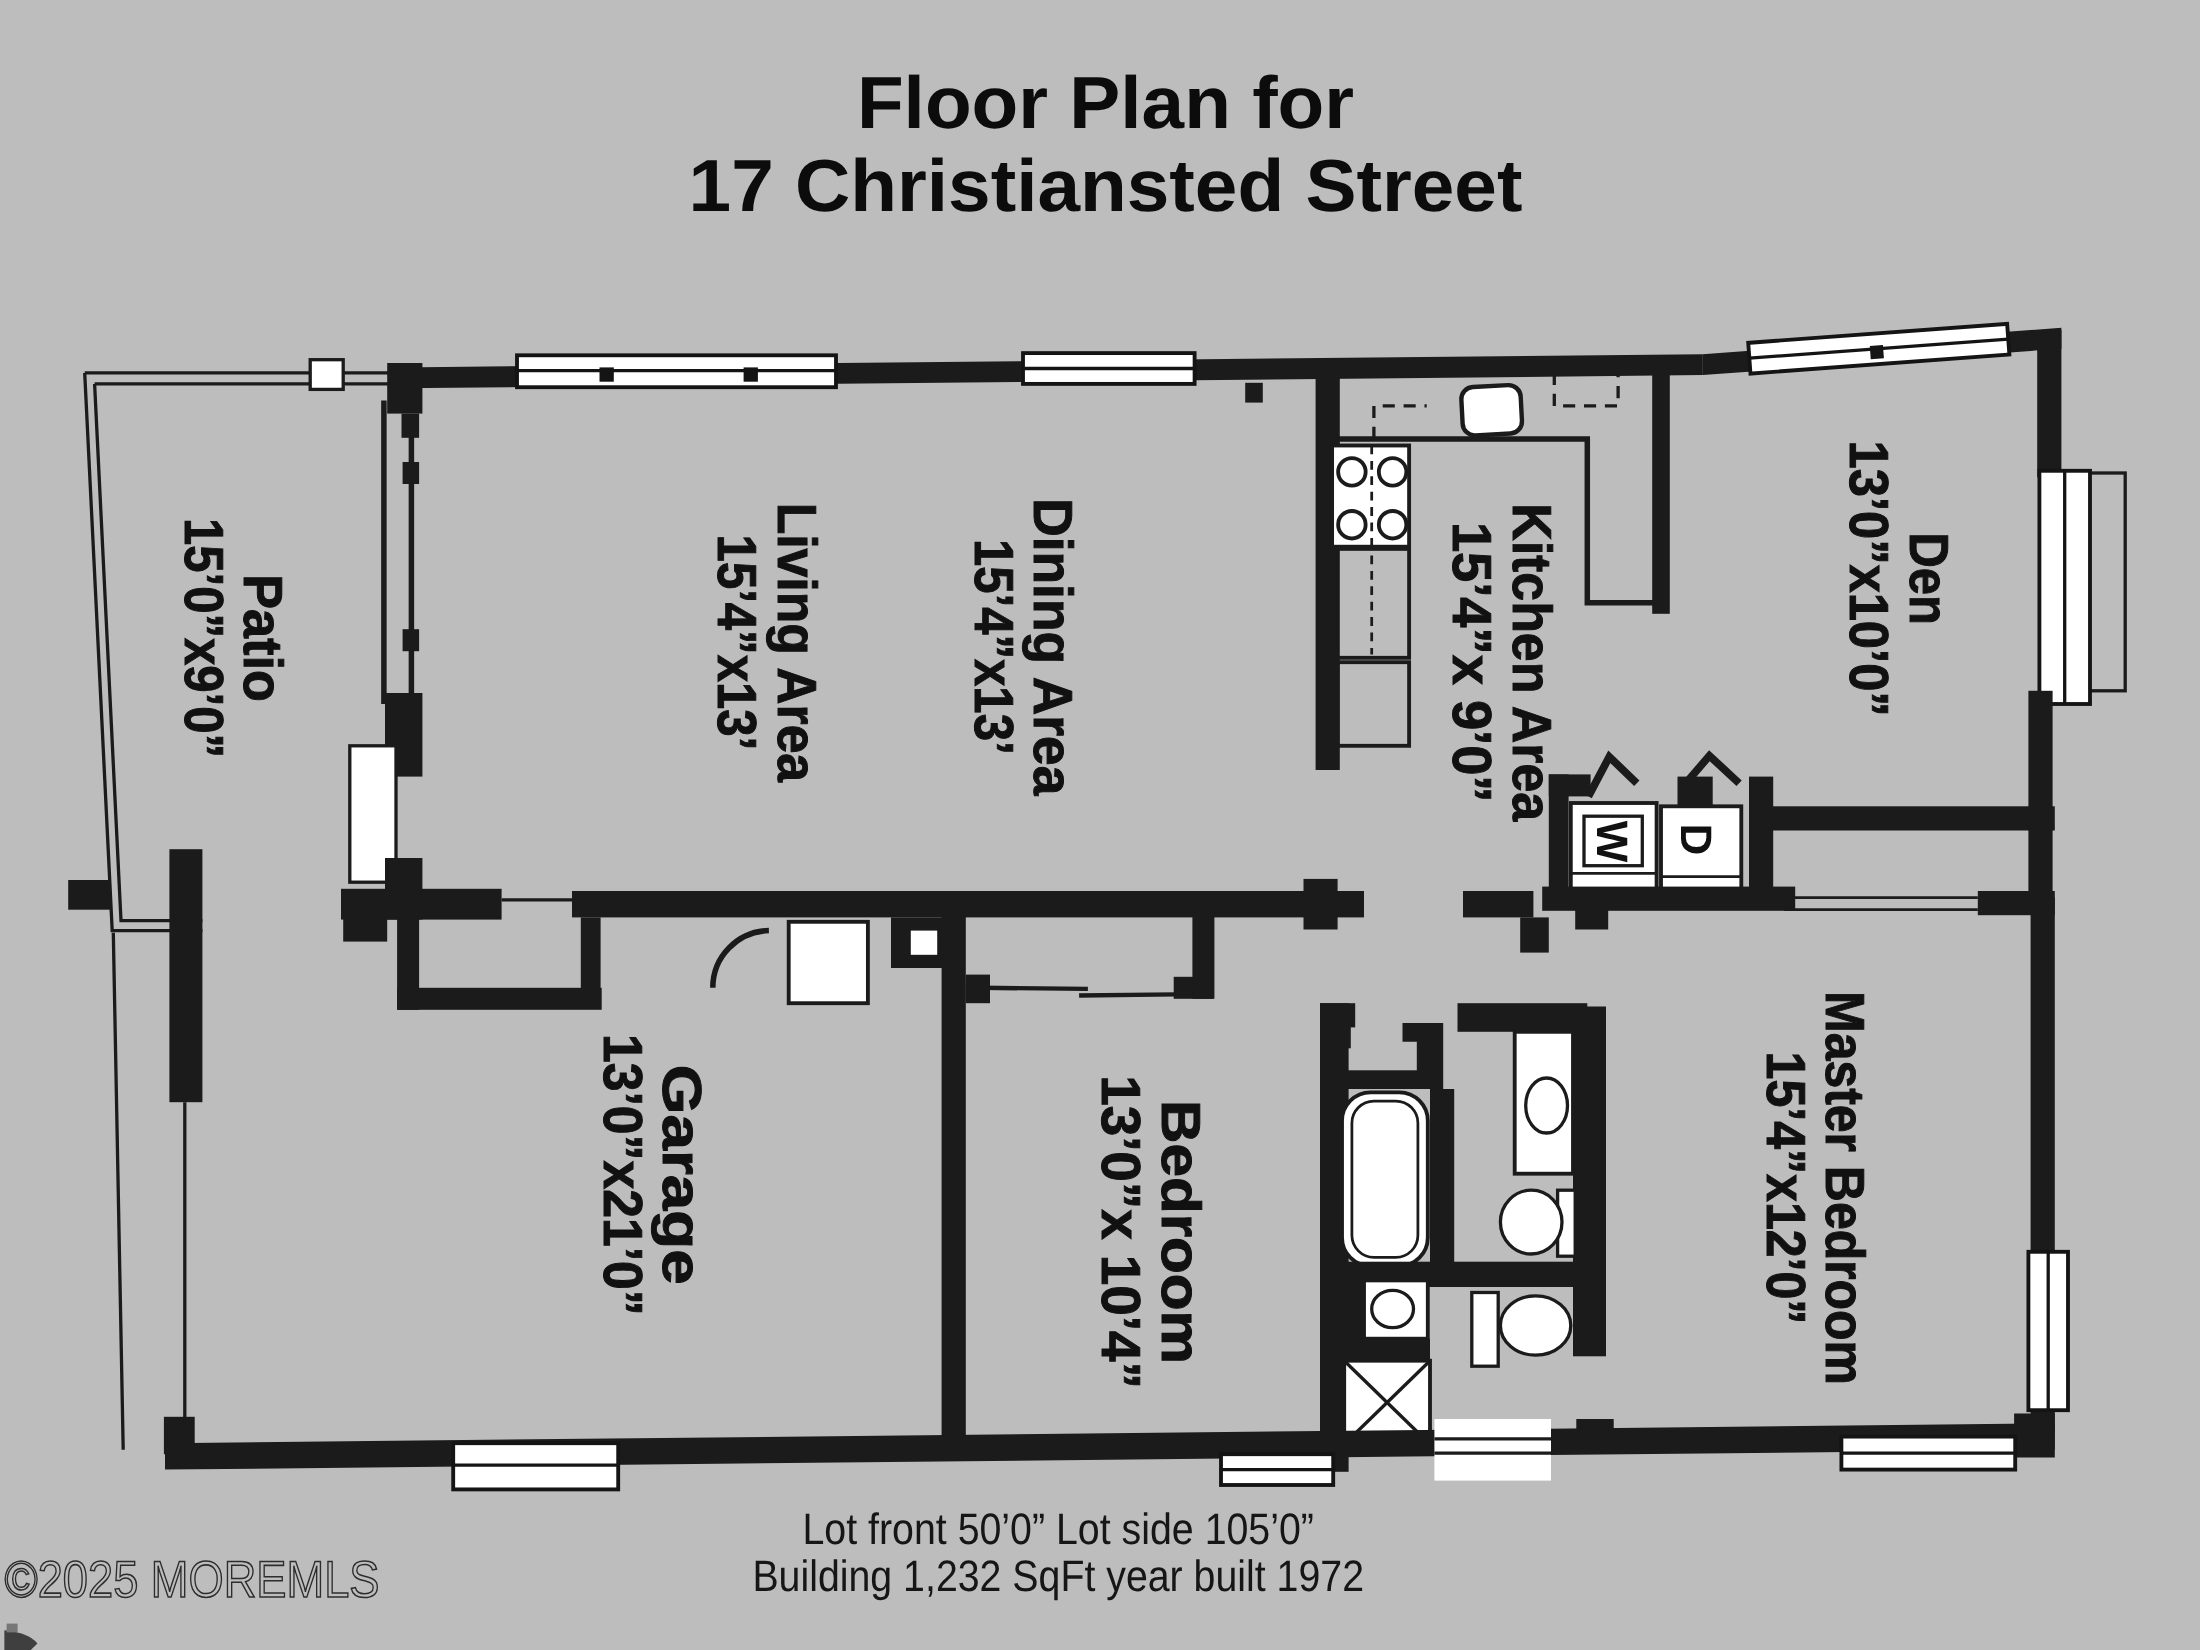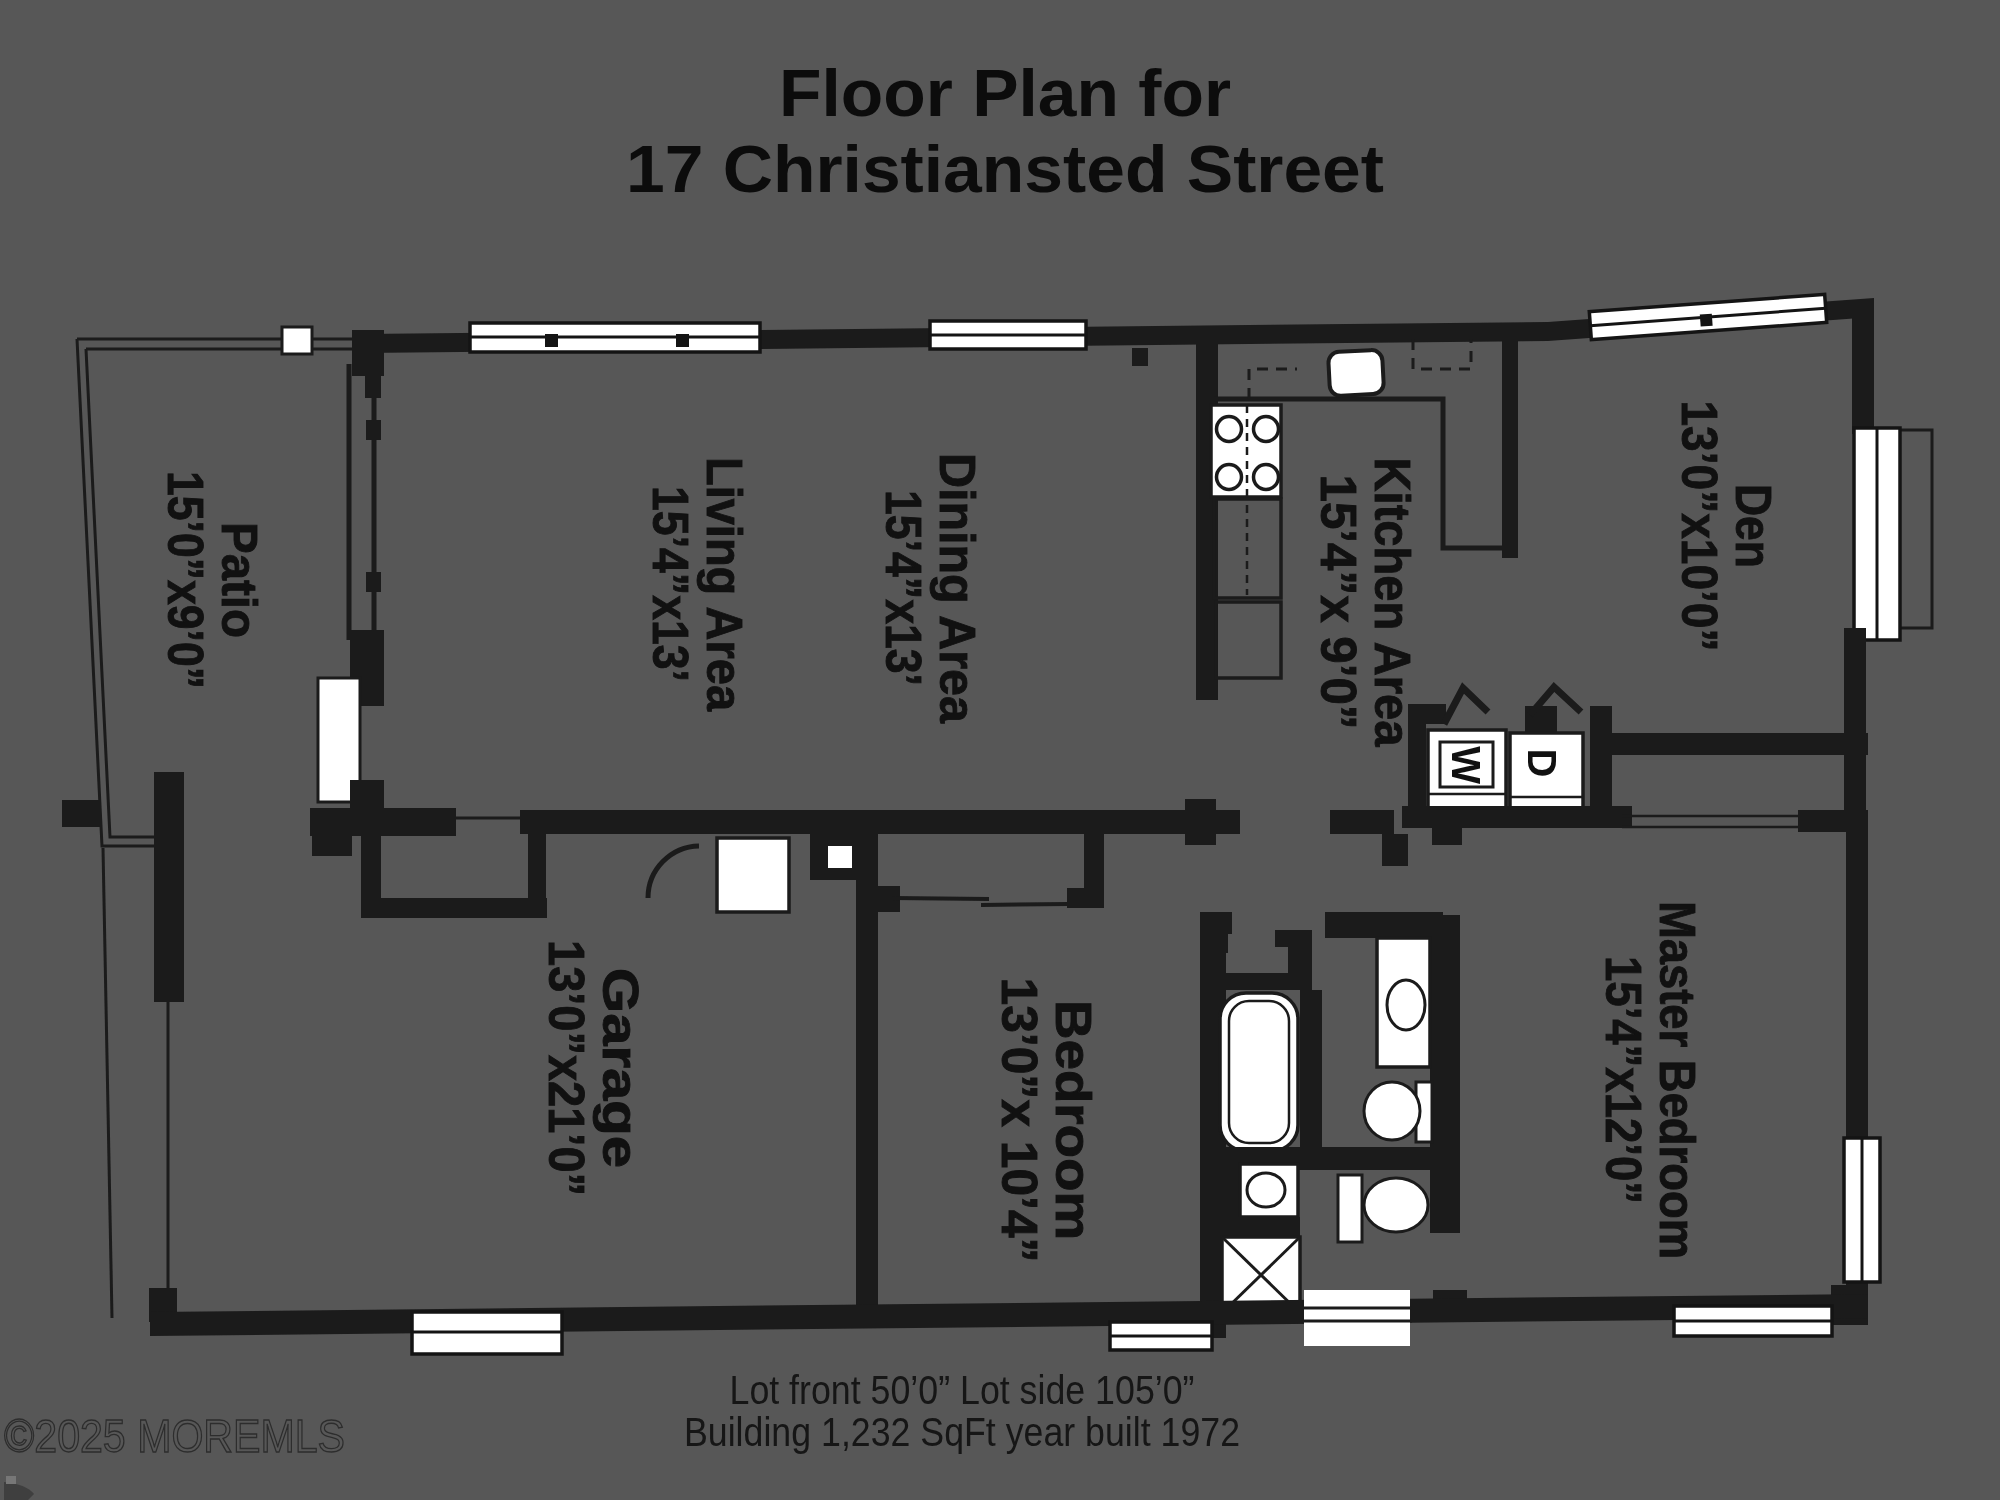--- a/index.html
+++ b/index.html
@@ -1,16 +1,16 @@
 <!DOCTYPE html>
 <html><head>
 <meta charset="utf-8">
 <style>
   html,body{margin:0;padding:0;background:#fff;}
-  #page{width:2000px;height:1500px;position:relative;background:#0369a1;overflow:hidden;filter:grayscale(1);}
+  #page{width:2000px;height:1500px;position:relative;background:#c4b5fd;overflow:hidden;filter:grayscale(1);}
   svg{position:absolute;left:0;top:0;}
   text{font-family:"Liberation Sans",sans-serif;}
 </style>
 </head>
 <body>
 <div id="page">
 <svg width="2000" height="1500" viewBox="0 0 2000 1500">
 <defs></defs>
 
 <g fill="#0c0c0c">

